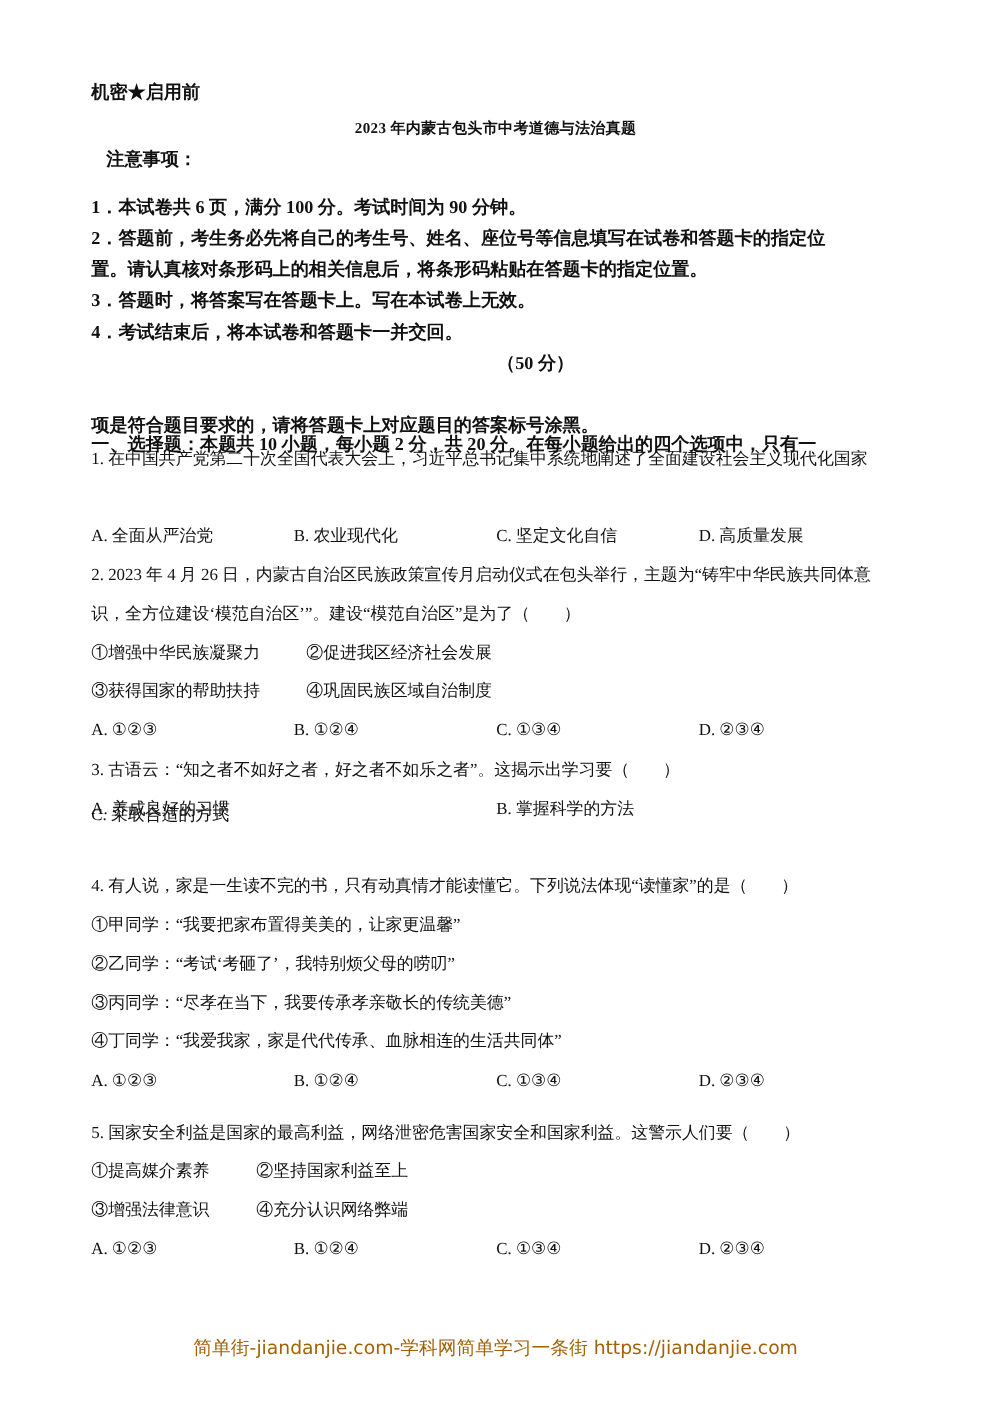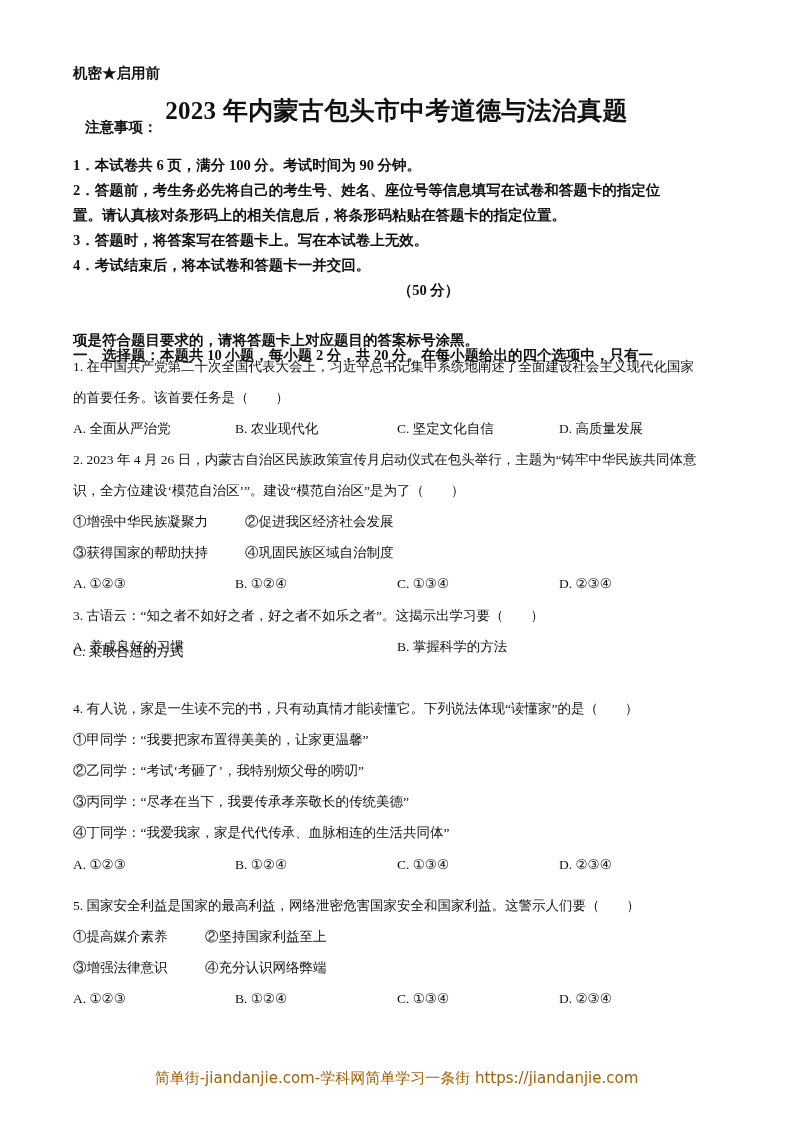--- a/index.html
+++ b/index.html
@@ -1,20 +1,20 @@
 <!DOCTYPE html>
 <html><head>
   <meta charset="utf-8">
   <style>
     html, body { margin: 0; padding: 0; background: #ffffff; }
     body { width: 793px; height: 1122px; position: relative; overflow: hidden; color: #111; font-family: "Liberation Serif", "DejaVu Serif", serif; }
     .page { position: absolute; left: 0; top: 0; width: 793px; height: 1122px; }
     .abs { position: absolute; white-space: nowrap; }
     .conf { left: 73px; top: 64px; font-size: 14.5px; font-weight: bold; text-align: right; }
-    .title { left: 0; width: 793px; text-align: center; top: 94px; font-size: 25px; font-weight: bold; letter-spacing: 0.3px; }
+    .title { left: 0; width: 793px; text-align: center; top: 94px; font-size: 12px; font-weight: bold; letter-spacing: 0.3px; }
     .bold { font-weight: bold; font-size: 14.5px; }
     .notice-head { left: 73px; top: 118px; margin-left: 12px; }
     .n1 { left: 73px; top: 156px; }
     .n2a { left: 73px; top: 181px; }
     .n2b { left: 73px; top: 206px; }
     .n3 { left: 73px; top: 231px; }
     .n4 { left: 73px; top: 256px; }
     .score { left: 0; width: 793px; text-align: center; top: 281px; padding-left: 32px; }
     .sec1 { left: 73px; top: 306px; margin-top: 40px; }
     .sec2 { left: 73px; top: 331px; }
@@ -41,21 +41,20 @@
   <div class="abs bold n2a">2．答题前，考生务必先将自己的考生号、姓名、座位号等信息填写在试卷和答题卡的指定位</div>
   <div class="abs bold n2b">置。请认真核对条形码上的相关信息后，将条形码粘贴在答题卡的指定位置。</div>
   <div class="abs bold n3">3．答题时，将答案写在答题卡上。写在本试卷上无效。</div>
   <div class="abs bold n4">4．考试结束后，将本试卷和答题卡一并交回。</div>
 
   <div class="abs bold score">（50 分）</div>
   <div class="abs bold sec1">一、选择题：本题共 10 小题，每小题 2 分，共 20 分。在每小题给出的四个选项中，只有一</div>
   <div class="abs bold sec2">项是符合题目要求的，请将答题卡上对应题目的答案标号涂黑。</div>
 
   <div class="abs q" style="left:73px; top:358px;">1. 在中国共产党第二十次全国代表大会上，习近平总书记集中系统地阐述了全面建设社会主义现代化国家</div>
-  <div class="abs q" style="left:73px; top:389px;">的首要任务。该首要任务是（　　）</div>
   <div class="opt4" style="top:420px;">
     <span>A. 全面从严治党</span>
     <span>B. 农业现代化</span>
     <span>C. 坚定文化自信</span>
     <span>D. 高质量发展</span>
   </div>
 
   <div class="abs q" style="left:73px; top:451px;">2. 2023 年 4 月 26 日，内蒙古自治区民族政策宣传月启动仪式在包头举行，主题为“铸牢中华民族共同体意</div>
   <div class="abs q" style="left:73px; top:482px;">识，全方位建设‘模范自治区’”。建设“模范自治区”是为了（　　）</div>
   <div class="stmt2" style="top:544px;">

